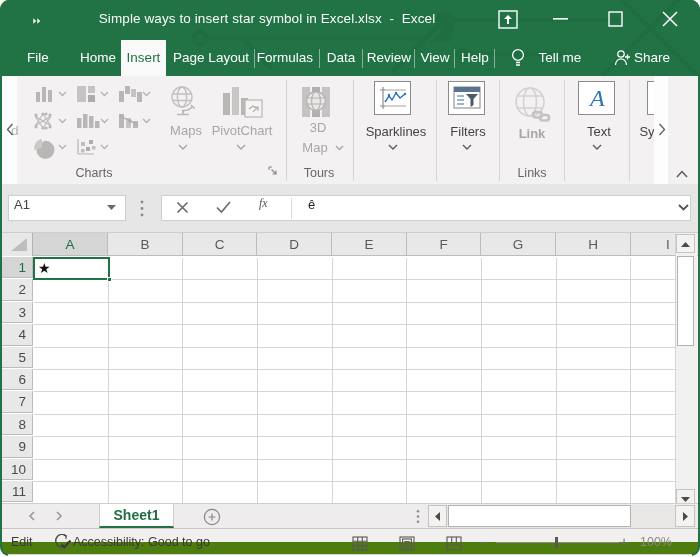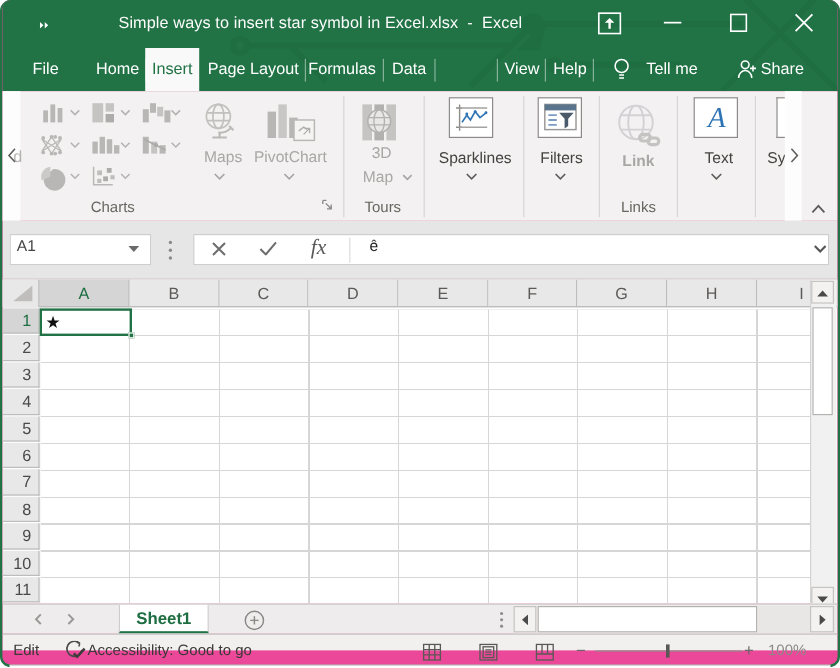--- a/index.html
+++ b/index.html
@@ -1,20 +1,20 @@
 <!DOCTYPE html>
 <html><head>
 <meta charset="utf-8">
 <style>
   html,body{margin:0;padding:0;width:700px;height:557px;background:#fff;overflow:hidden;}
   *{box-sizing:border-box;}
   body{font-family:"Liberation Sans", sans-serif;}
   .abs{position:absolute;}
   #frame{position:absolute;left:0;top:0;width:700px;height:556px;background:#217346;border-radius:9px;}
-  #inner{position:absolute;left:2px;top:0;width:696px;height:554px;background:#ec4899;border-radius:7px 7px 7px 7px;overflow:hidden;}
+  #inner{position:absolute;left:2px;top:0;width:696px;height:554px;background:#4d7c0f;border-radius:7px 7px 7px 7px;overflow:hidden;}
   
   #titlebar{position:absolute;left:0;top:0;width:696px;height:76px;background:#217346;overflow:hidden;}
   #title{position:absolute;left:0;top:11px;width:530px;text-align:center;color:#fcfcfc;font-size:13px;}
   .deco{position:absolute;left:0;top:0;}
   
   .tab{position:absolute;top:40px;height:36px;color:#fff;font-size:13.5px;line-height:36px;text-align:center;}
   #tab-insert{position:absolute;left:119px;top:40px;width:45px;height:36px;background:#f9f9f9;color:#217346;font-size:13.5px;line-height:36px;text-align:center;}
   .tabsep{position:absolute;top:49px;height:19px;width:1px;background:rgba(255,255,255,.45);}
   
   #ribbon{position:absolute;left:0;top:76px;width:696px;height:108px;background:#f3f1f1;}
@@ -79,20 +79,21 @@
         <path d="M2 2 L16 16 M16 2 L2 16" stroke="#fff" stroke-width="1.5"></path>
       </svg>
   </div>
 
   <div class="tab" style="left:20px;width:32px;">File</div>
   <div class="tab" style="left:76px;width:40px;">Home</div>
   <div id="tab-insert">Insert</div>
   <div class="tab" style="left:251px;width:64px;">Formulas</div>
   <div class="tab" style="left:170px;width:78px;">Page Layout</div>
   <div class="tab" style="left:320px;width:38px;">Data</div>
+  <div class="tab" style="left:363px;width:48px;">Review</div>
   <div class="tab" style="left:415px;width:36px;">View</div>
   <div class="tab" style="left:455px;width:36px;">Help</div>
   <div class="tab" style="left:534px;width:48px;">Tell me</div>
   <div class="tab" style="left:629px;width:42px;">Share</div>
   <div class="tabsep" style="left:119px"></div>
   <div class="tabsep" style="left:251.5px"></div>
   <div class="tabsep" style="left:317px"></div>
   <div class="tabsep" style="left:360px"></div>
   <div class="tabsep" style="left:412px"></div>
   <div class="tabsep" style="left:452px"></div>
@@ -312,21 +313,21 @@
         <circle cx="2" cy="8.5" r="1.4" fill="#8a8a8a"></circle>
         <circle cx="2" cy="15" r="1.4" fill="#8a8a8a"></circle>
       </svg>
     <div id="fxbox"></div>
     <svg class="abs" style="left:174px;top:17px" width="13" height="13" viewBox="0 0 13 13">
         <path d="M1.5 1.5 L11.5 11.5 M11.5 1.5 L1.5 11.5" stroke="#6d6d6d" stroke-width="1.7"></path>
       </svg>
     <svg class="abs" style="left:214px;top:17px" width="15" height="12" viewBox="0 0 15 12">
         <path d="M1 6.5 L5.5 11 L14 1" stroke="#6d6d6d" stroke-width="1.7" fill="none"></path>
       </svg>
-    <div class="abs" style="left:257px;top:12px;font-family:'Liberation Serif',serif;font-style:italic;font-size:18px;color:#595959;"><i>fx</i></div>
+    <div class="abs" style="left:257px;top:12px;font-family:'Liberation Serif',serif;font-style:italic;font-size:12px;color:#595959;"><i>fx</i></div>
     <div class="abs" style="left:289px;top:14px;width:1px;height:21px;background:#dcdcdc;"></div>
     <div class="abs" style="left:306px;top:13px;font-size:13px;color:#222;">ê</div>
     <svg class="abs" style="left:676px;top:20px" width="11" height="7" viewBox="0 0 11 7">
         <path d="M1 1 L5.5 5.5 L10 1" stroke="#555" stroke-width="1.8" fill="none"></path>
       </svg>
   </div>
 
   <div id="grid">
 
     <div class="abs" style="left:0;top:0;width:674px;height:23px;background:#e8e8e8;border-bottom:1px solid #b2b2b2;"></div>

